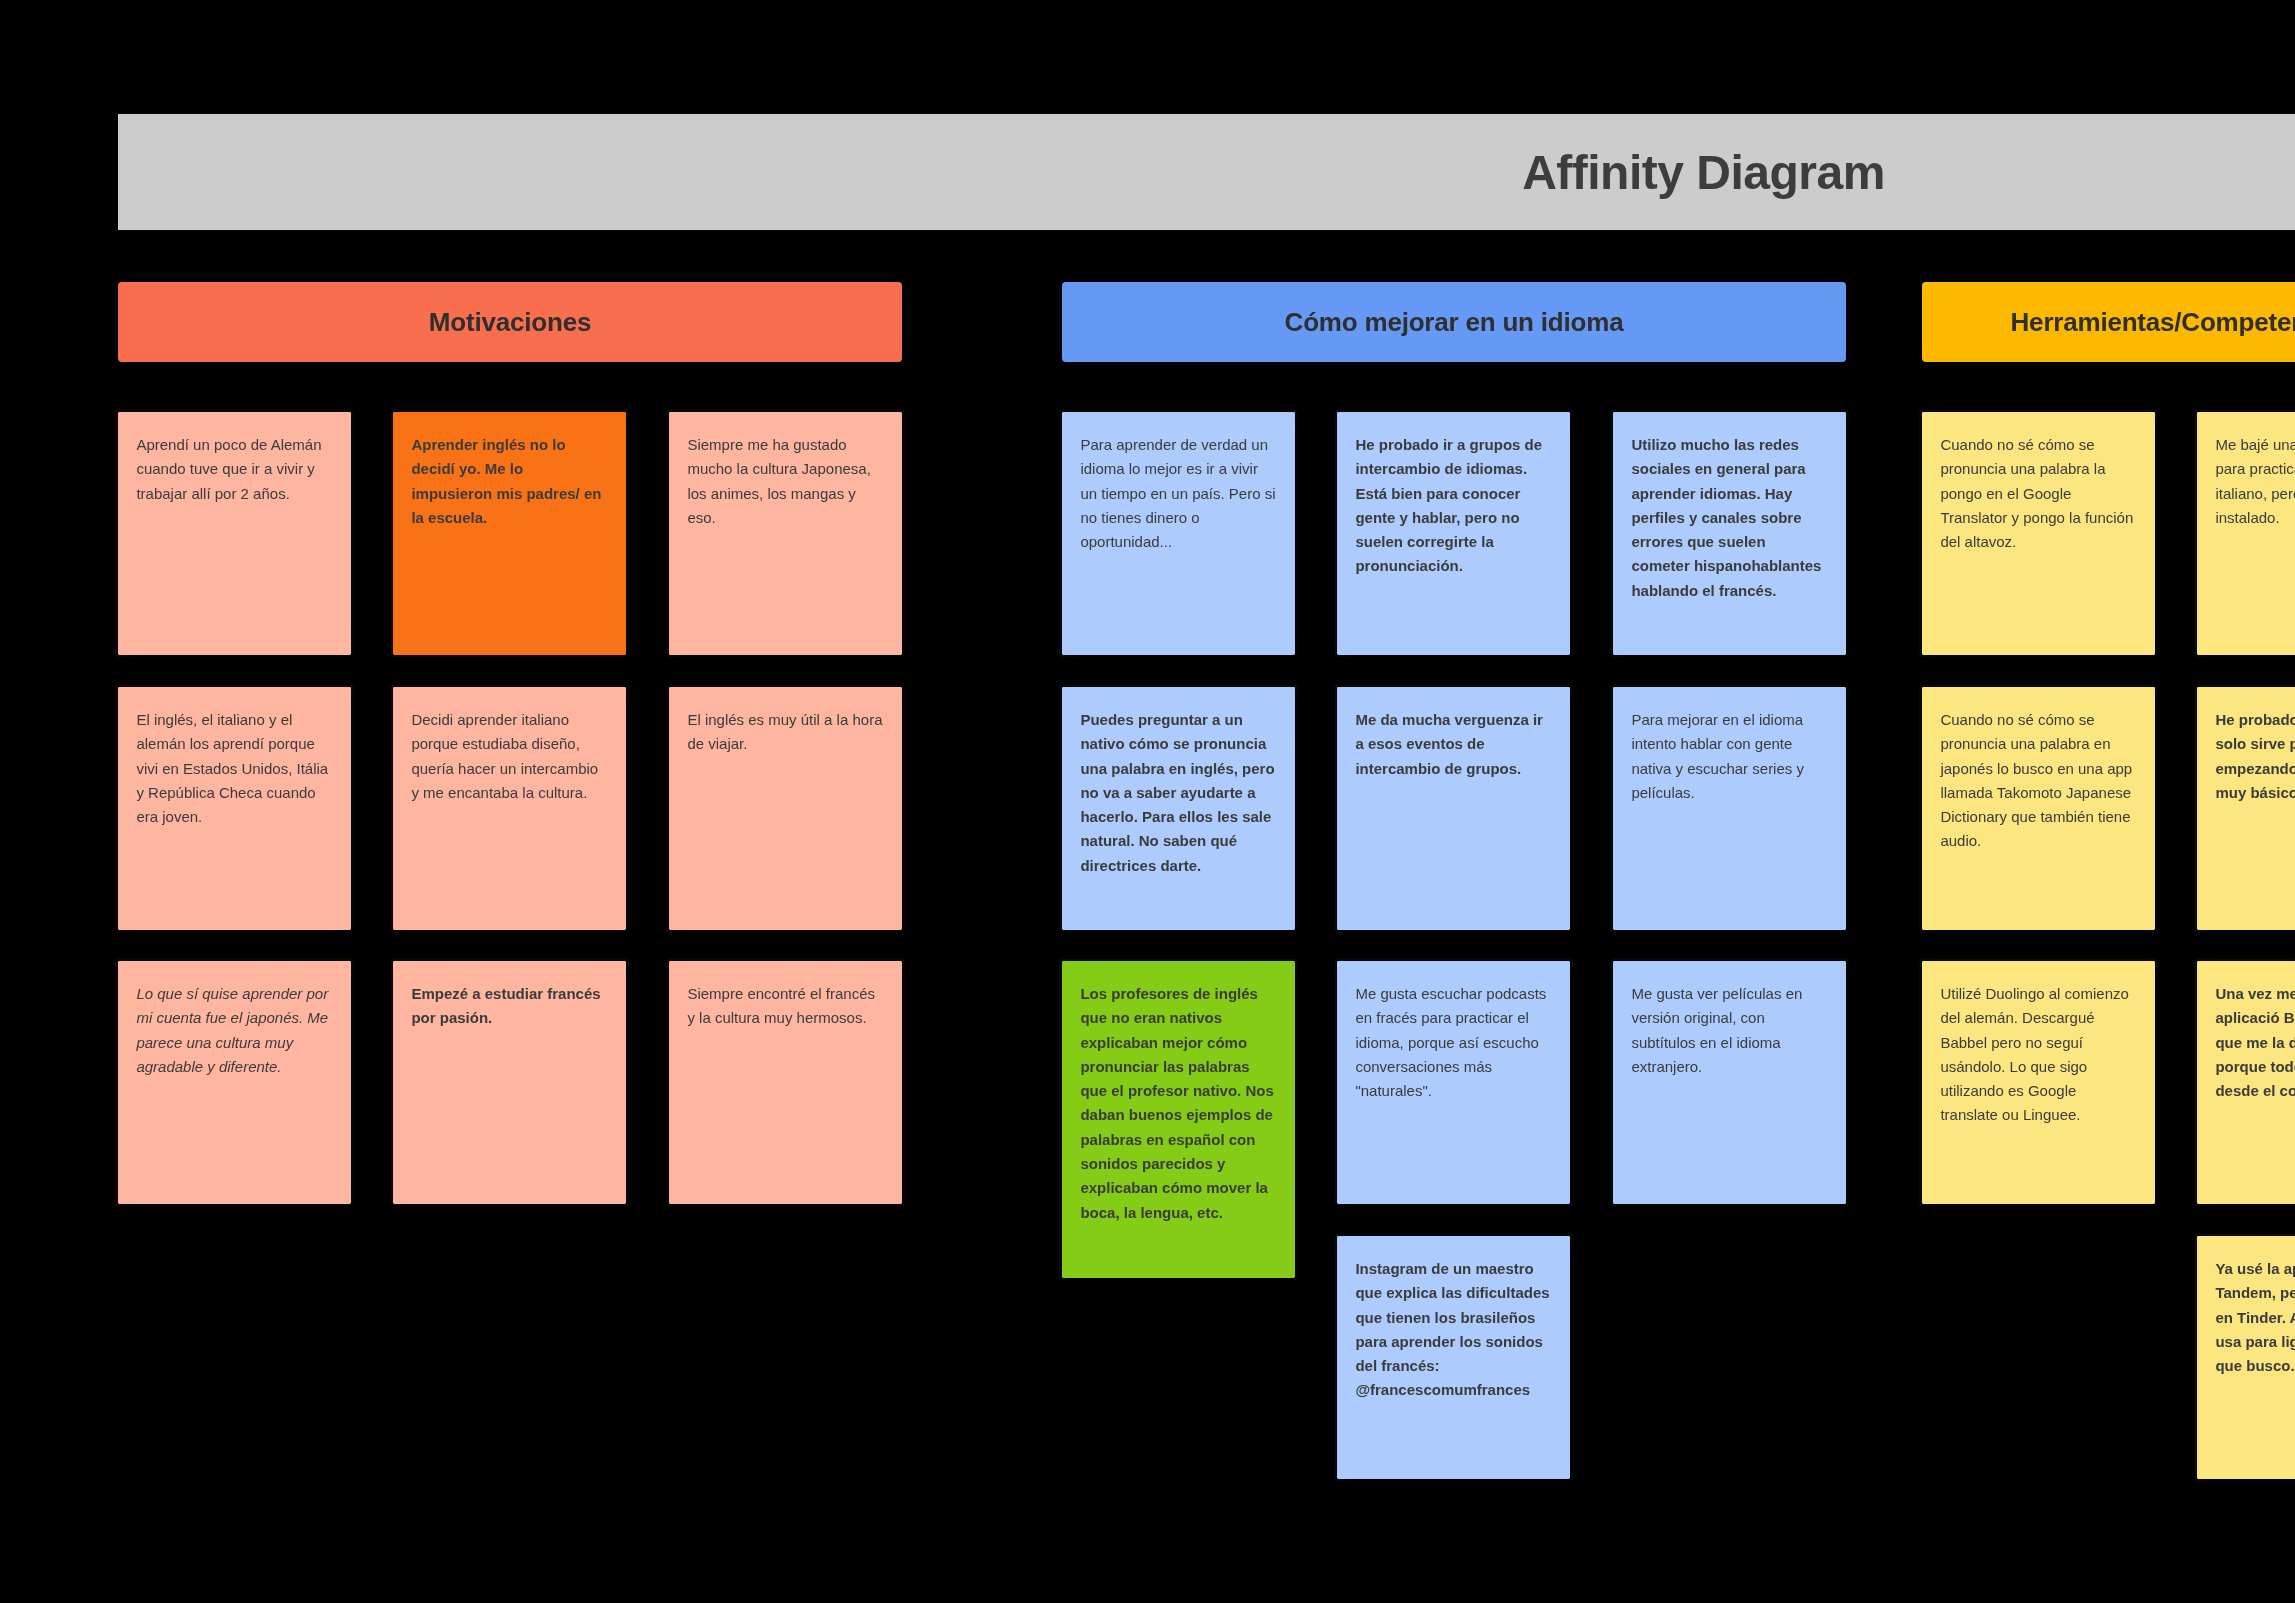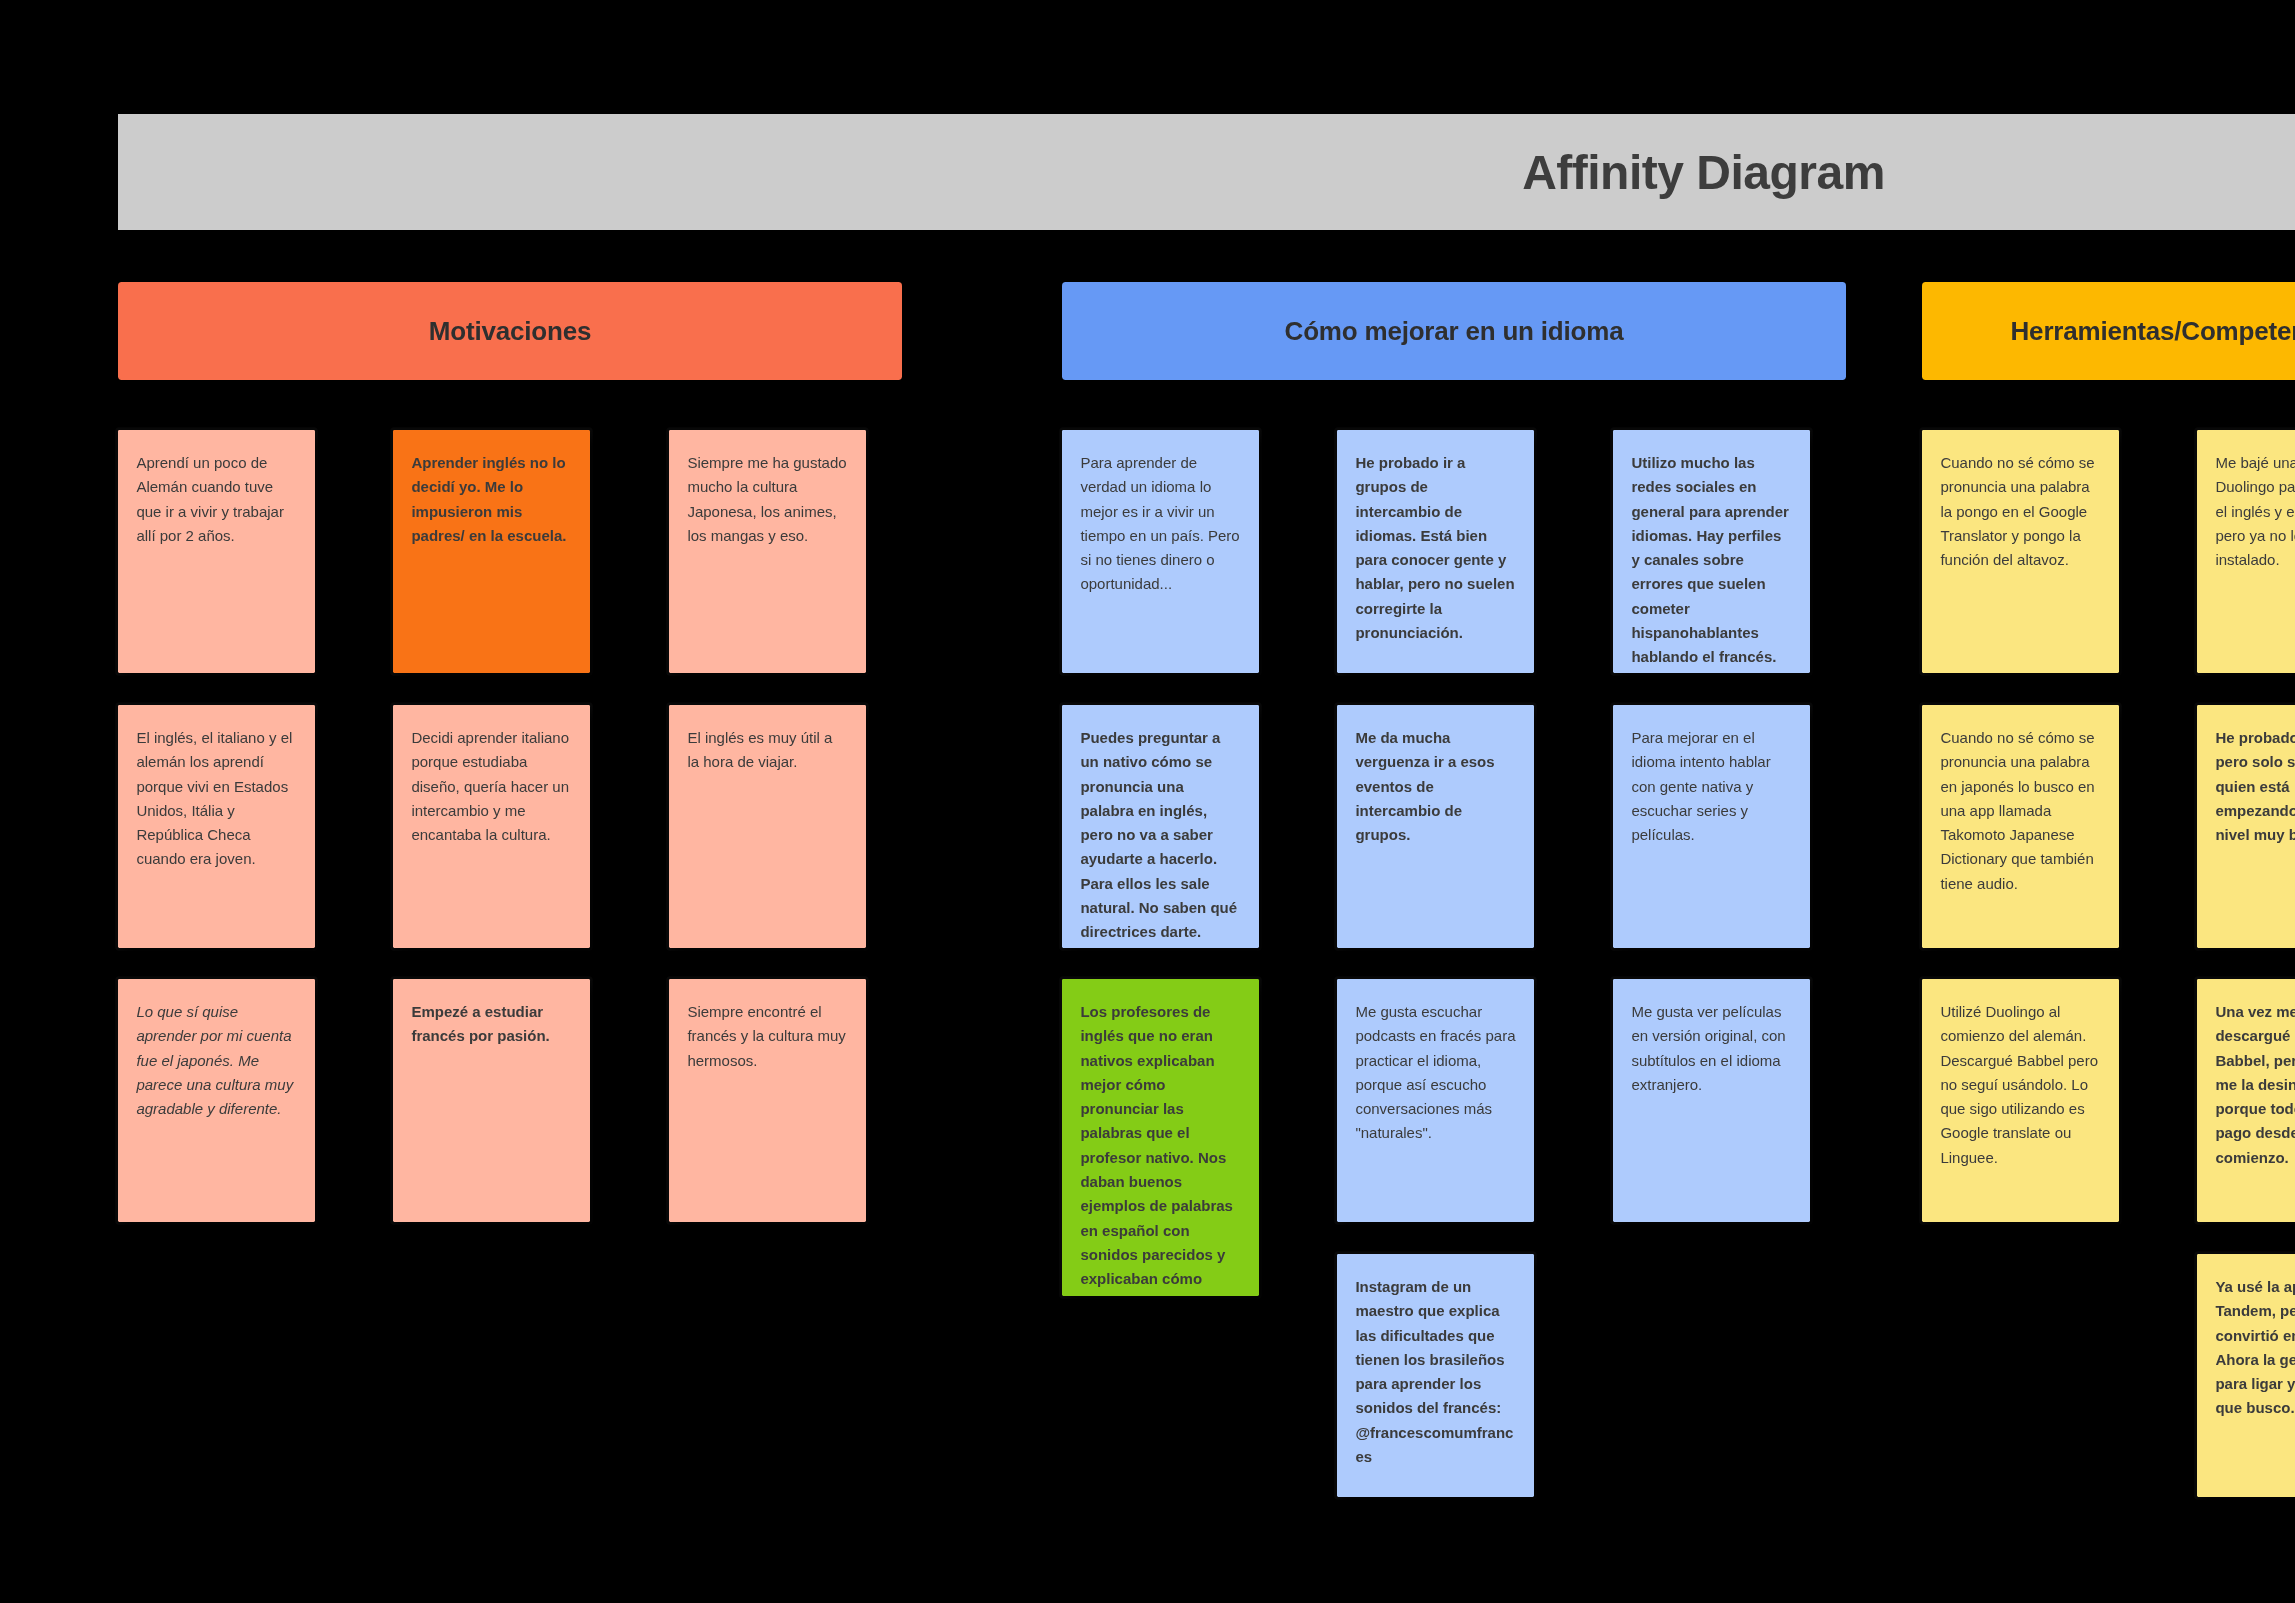--- a/index.html
+++ b/index.html
@@ -45,21 +45,21 @@
     top: 282px;
     width: 3427px;
   }
 
   .column {
     position: absolute;
     top: 0;
   }
 
   .col-header {
-    height: 98px;
+    height: 80px;
     border-radius: 3.7px;
     display: flex;
     align-items: center;
     justify-content: center;
     text-align: center;
     padding: 0 9.2px;
   }
   .col-header-text {
     font-size: 26px;
     font-weight: 700;
@@ -69,21 +69,21 @@
   }
 
   .cards {
     position: relative;
     margin-top: 50px;
   }
 
   
   .note {
     position: absolute;
-    width: 197px;
+    width: 233px;
     height: 243px;
     padding: 21px 18.4px;
     border-radius: 1.4px;
     box-shadow: 6.4px 7.3px 12px rgba(0,0,0,0.85),
                 0 0 0 2.8px rgba(255,255,255,0.035);
     overflow: hidden;
   }
   .note-text {
     font-size: 15px;
     line-height: 1.62;

